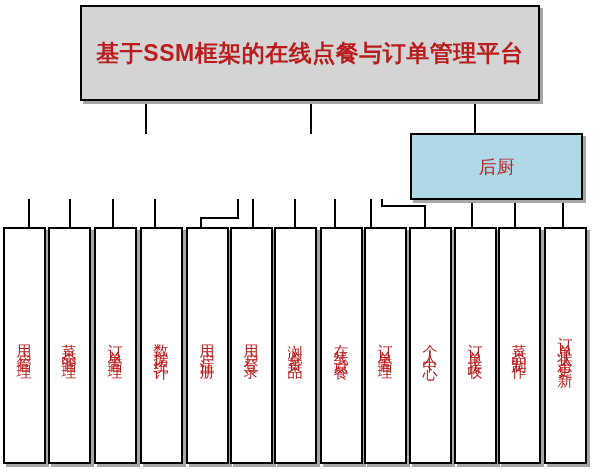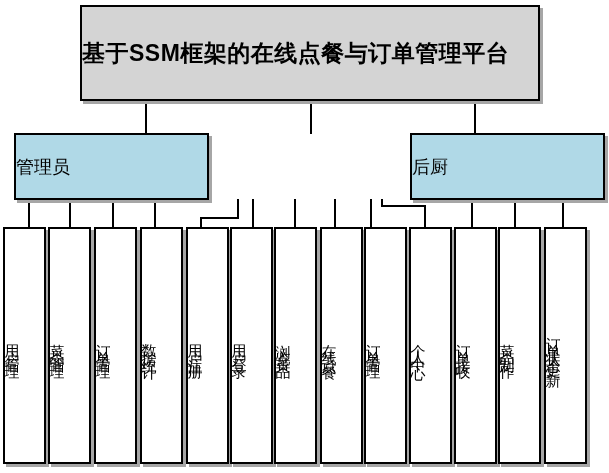--- a/index.html
+++ b/index.html
@@ -11,39 +11,39 @@
     font-family: "Liberation Sans", sans-serif;
     overflow: hidden;
   }
   .box {
     position: absolute;
     border: 2px solid #000000;
     box-sizing: border-box;
     box-shadow: 3px 3px 0 #a6a6a6;
     display: flex;
     align-items: center;
-    justify-content: flex-start;
-    color: #000000;
+    justify-content: center;
+    color: #b91c1c;
   }
   #root-box {
     left: 80px; top: 5px; width: 460px; height: 96px;
     background: #d4d4d4;
     font-size: 23px;
     font-weight: bold;
     letter-spacing: 0.5px;
     text-align: center;
   }
   .branch-box {
     top: 133px; height: 67px;
     background: #b0d9e7;
     font-size: 18px;
   }
   #branch-admin   { left: 14px;  width: 195px; }
   #branch-user    { left: 214px; width: 192px; }
-  #branch-kitchen { left: 410px; width: 195px; }
+  #branch-kitchen { left: 410px; width: 173px; }
   .leaf-box {
     top: 227px; width: 43px; height: 237px;
     background: #ffffff;
     font-size: 15px;
   }
   .vtext {
     writing-mode: vertical-rl;
     text-orientation: upright;
     letter-spacing: 7px;
     line-height: 1;
@@ -85,23 +85,20 @@
 
     <path d="M472,199 V228"></path>
     <path d="M515,199 V228"></path>
     <path d="M563,199 V228"></path>
   </svg>
 
   <div class="box" id="root-box">
     <span>基于SSM框架的在线点餐与订单管理平台</span>
   </div>
 
-  <div class="box branch-box" id="branch-admin">
-    <span>管理员</span>
-  </div>
   <div class="box branch-box" id="branch-kitchen">
     <span>后厨</span>
   </div>
 
   <div class="box leaf-box" style="left:3px">
     <span class="vtext">用户管理</span>
   </div>
   <div class="box leaf-box" style="left:48px">
     <span class="vtext">菜品管理</span>
   </div>

